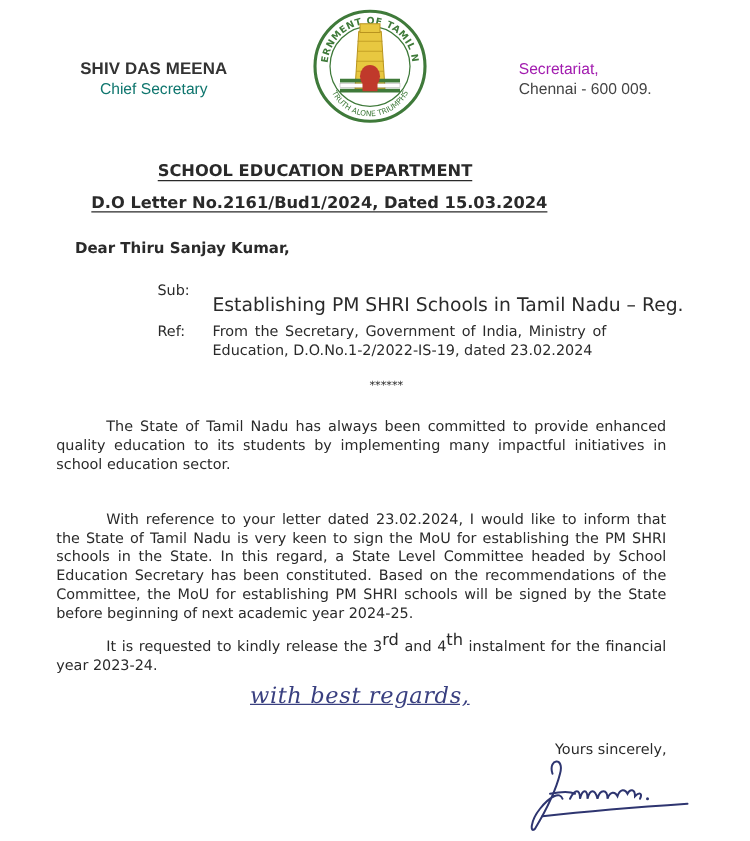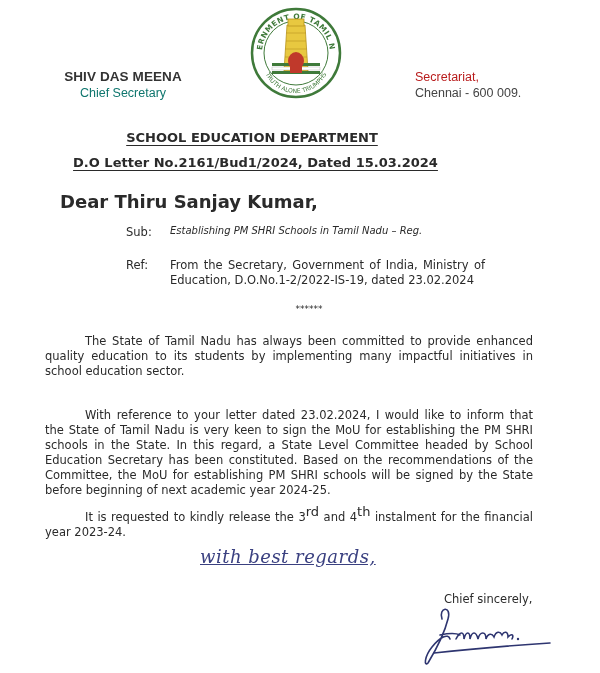--- a/index.html
+++ b/index.html
@@ -1,35 +1,35 @@
 <!DOCTYPE html>
 <html><head>
 <meta charset="utf-8">
 <style>
   html, body { margin: 0; padding: 0; background: #ffffff; }
   body { width: 600px; height: 673px; position: relative; overflow: hidden; color: #2a2a2a; }
-  .arial { font-family: "Liberation Sans", sans-serif; margin-top: 22px; }
+  .arial { font-family: "Liberation Sans", sans-serif; }
   .verd { font-family: "DejaVu Sans", sans-serif; }
   .abs { position: absolute; }
 
   .sender-name { left: 64px; top: 47px; width: 118px; text-align: center; font-size: 13.5px; font-weight: bold; color: #333; letter-spacing: 0.1px; }
   .sender-title { left: 64px; top: 64px; width: 118px; text-align: center; font-size: 12.5px; color: #0f766e; }
-  .addr1 { left: 415px; top: 48px; font-size: 12.5px; color: #b91c1c; }
+  .addr1 { left: 415px; top: 48px; font-size: 12.5px; color: #a21caf; }
   .addr2 { left: 415px; top: 64px; font-size: 12.5px; color: #444; }
 
   .emblem { left: 250px; top: 3px; width: 92px; height: 100px; }
 
   .dept { left: 0; width: 504px; top: 130px; text-align: center; font-size: 13px; font-weight: bold; }
   .dept span, .dol span { text-decoration: underline; text-underline-offset: 3px; }
   .dol { left: 0; width: 511px; top: 155px; text-align: center; font-size: 13px; font-weight: bold; }
 
-  .salute { left: 60px; top: 191px; font-size: 18px; font-weight: bold; }
+  .salute { left: 60px; top: 191px; font-size: 12px; font-weight: bold; }
 
   .sub-label { left: 126px; top: 225px; font-size: 11.5px; }
-  .sub-text { left: 170px; top: 225px; font-size: 10px; font-style: italic; }
+  .sub-text { left: 170px; top: 235px; font-size: 15px; }
   .ref-label { left: 126px; top: 258px; font-size: 11.5px; }
   .ref-text { left: 170px; top: 258px; width: 315px; font-size: 11.5px; line-height: 14.5px; text-align: justify; }
   .stars { left: 0; width: 600px; top: 304px; text-align: center; font-size: 9px; padding-left: 18px; box-sizing: border-box; }
 
   .para { left: 45px; width: 488px; font-size: 11.5px; line-height: 15px; text-align: justify; text-indent: 40px; }
   .p1 { top: 334px; }
   .p2 { top: 408px; }
   .p3 { top: 510px; }
   sup { font-size: 13px; line-height: 0; }
 
@@ -91,21 +91,21 @@
 <div class="abs verd ref-text">From the Secretary, Government of India, Ministry of Education, D.O.No.1-2/2022-IS-19, dated 23.02.2024</div>
 
 <div class="abs verd stars">******</div>
 
 <div class="abs verd para p1">The State of Tamil Nadu has always been committed to provide enhanced quality education to its students by implementing many impactful initiatives in school education sector.</div>
 <div class="abs verd para p2">With reference to your letter dated 23.02.2024, I would like to inform that the State of Tamil Nadu is very keen to sign the MoU for establishing the PM SHRI schools in the State. In this regard, a State Level Committee headed by School Education Secretary has been constituted. Based on the recommendations of the Committee, the MoU for establishing PM SHRI schools will be signed by the State before beginning of next academic year 2024-25.</div>
 <div class="abs verd para p3"><span>It is requested to kindly release the 3</span><sup>rd</sup><span> and 4</span><sup>th</sup><span> instalment for the financial year 2023-24.</span></div>
 
 <div class="abs regards">with best regards,</div>
 
-<div class="abs verd closing">Chief sincerely,</div>
+<div class="abs verd closing">Yours sincerely,</div>
 
 <div class="abs signature">
   <svg width="160" height="62" viewBox="0 0 160 62">
     <g fill="none" stroke="#2e3570" stroke-width="1.6" stroke-linecap="round">
       <path d="M22,14 C18,2 32,0 28,14 C24,30 14,48 8,58 C4,62 4,52 12,42 C20,32 28,28 30,34"></path>
       <path d="M20,30 C30,28 36,28 40,30"></path>
       <path d="M36,34 C40,26 44,26 44,34 C46,26 50,26 50,34 C52,26 56,26 58,34 C60,26 66,26 66,34 C68,28 72,28 74,32 C76,26 80,26 82,30 C84,26 88,26 88,32 C92,28 94,30 92,34"></path>
       <path d="M14,48 C50,44 100,40 130,38"></path>
     </g>
     <circle cx="98" cy="34" r="1.2" fill="#2e3570"></circle>

